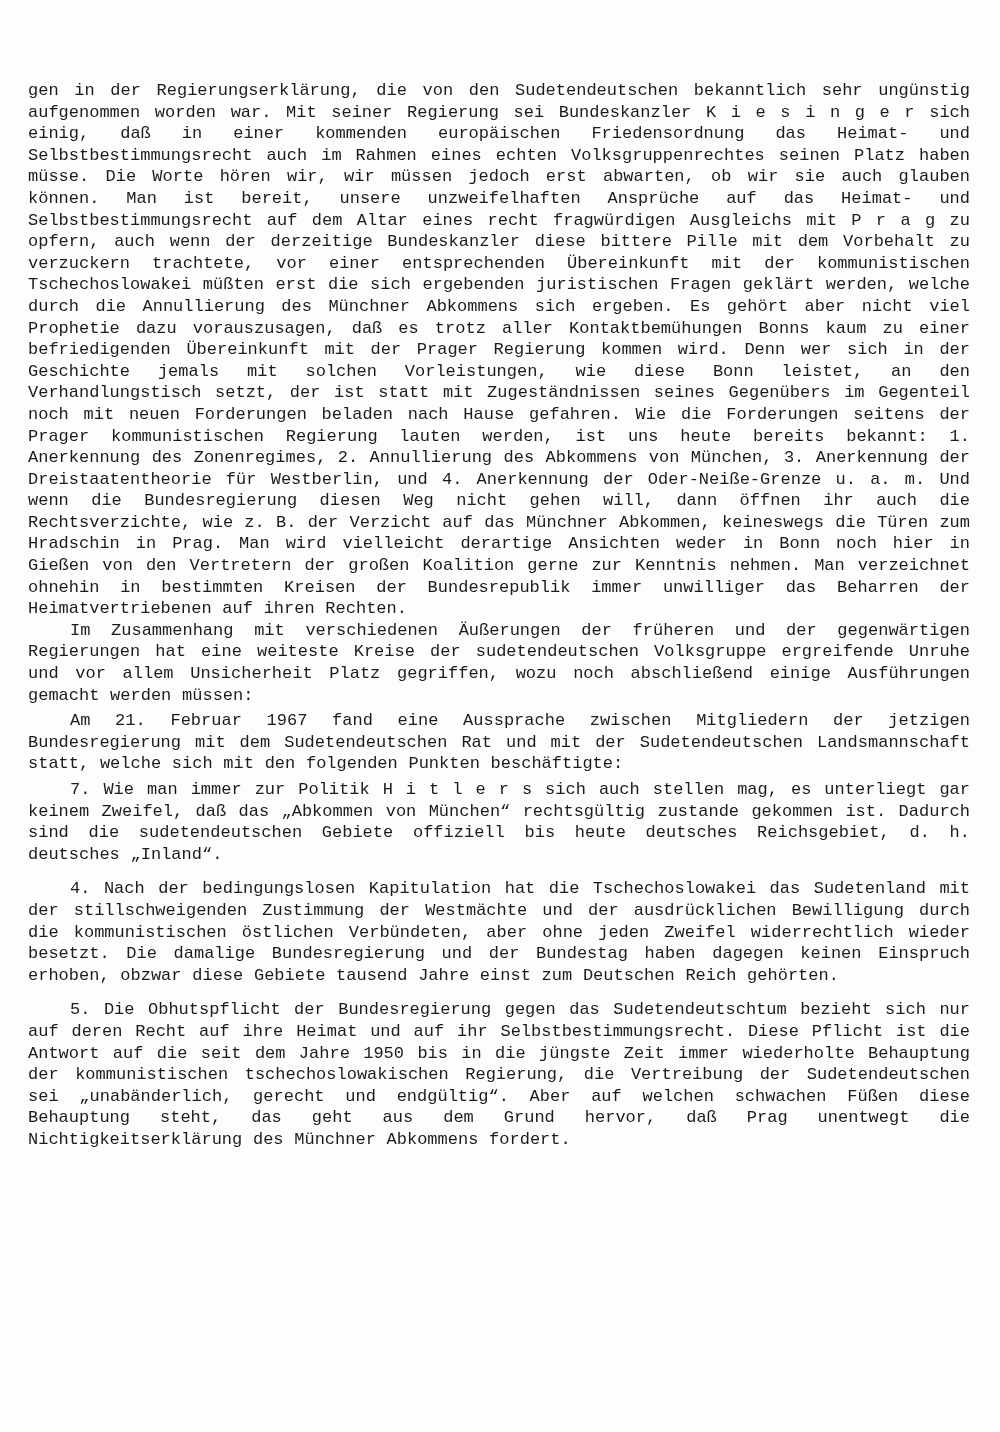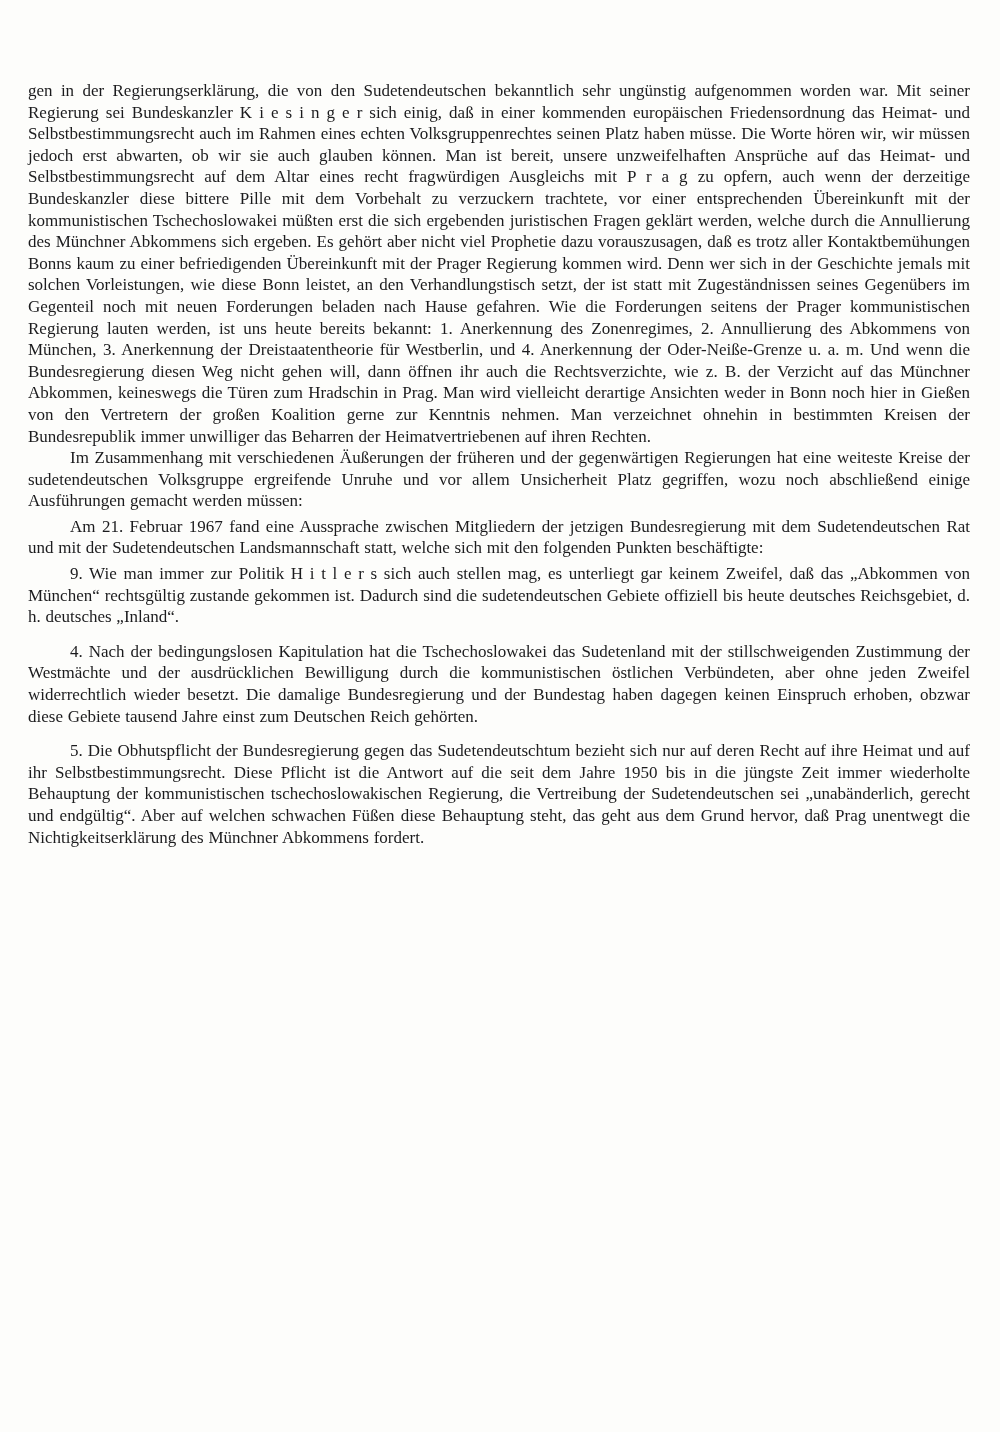--- a/index.html
+++ b/index.html
@@ -8,21 +8,21 @@
     width: 1000px;
     height: 1432px;
     background: #fdfdfb;
   }
 
   .page {
     position: relative;
     width: 1000px;
     height: 1278px;
     background: #fdfdfb;
-    font-family: Liberation Serif, serif;
+    font-family: Liberation Mono, monospace;
     color: #1b1b1d;
     overflow: hidden;
   }
 
   .text-block {
     position: absolute;
     left: 28px;
     right: 30px;
     top: 80px;
   }
@@ -49,18 +49,18 @@
   }
 </style>
 </head>
 <body>
 
 <div class="page">
   <div class="text-block">
     <p class="para">gen in der Regierungserklärung, die von den Sudetendeutschen bekanntlich sehr ungünstig aufgenommen worden war. Mit seiner Regierung sei Bundeskanzler K i e s i n g e r sich einig, daß in einer kommenden europäischen Friedensordnung das Heimat- und Selbstbestimmungsrecht auch im Rahmen eines echten Volksgruppenrechtes seinen Platz haben müsse. Die Worte hören wir, wir müssen jedoch erst abwarten, ob wir sie auch glauben können. Man ist bereit, unsere unzweifelhaften Ansprüche auf das Heimat- und Selbstbestimmungsrecht auf dem Altar eines recht fragwürdigen Ausgleichs mit P r a g zu opfern, auch wenn der derzeitige Bundeskanzler diese bittere Pille mit dem Vorbehalt zu verzuckern trachtete, vor einer entsprechenden Übereinkunft mit der kommunistischen Tschechoslowakei müßten erst die sich ergebenden juristischen Fragen geklärt werden, welche durch die Annullierung des Münchner Abkommens sich ergeben. Es gehört aber nicht viel Prophetie dazu vorauszusagen, daß es trotz aller Kontaktbemühungen Bonns kaum zu einer befriedigenden Übereinkunft mit der Prager Regierung kommen wird. Denn wer sich in der Geschichte jemals mit solchen Vorleistungen, wie diese Bonn leistet, an den Verhandlungstisch setzt, der ist statt mit Zugeständnissen seines Gegenübers im Gegenteil noch mit neuen Forderungen beladen nach Hause gefahren. Wie die Forderungen seitens der Prager kommunistischen Regierung lauten werden, ist uns heute bereits bekannt: 1. Anerkennung des Zonenregimes, 2. Annullierung des Abkommens von München, 3. Anerkennung der Dreistaatentheorie für Westberlin, und 4. Anerkennung der Oder-Neiße-Grenze u. a. m. Und wenn die Bundesregierung diesen Weg nicht gehen will, dann öffnen ihr auch die Rechtsverzichte, wie z. B. der Verzicht auf das Münchner Abkommen, keineswegs die Türen zum Hradschin in Prag. Man wird vielleicht derartige Ansichten weder in Bonn noch hier in Gießen von den Vertretern der großen Koalition gerne zur Kenntnis nehmen. Man verzeichnet ohnehin in bestimmten Kreisen der Bundesrepublik immer unwilliger das Beharren der Heimatvertriebenen auf ihren Rechten.</p>
     <p class="para indent">Im Zusammenhang mit verschiedenen Äußerungen der früheren und der gegenwärtigen Regierungen hat eine weiteste Kreise der sudetendeutschen Volksgruppe ergreifende Unruhe und vor allem Unsicherheit Platz gegriffen, wozu noch abschließend einige Ausführungen gemacht werden müssen:</p>
     <p class="para indent sp-small">Am 21. Februar 1967 fand eine Aussprache zwischen Mitgliedern der jetzigen Bundesregierung mit dem Sudetendeutschen Rat und mit der Sudetendeutschen Landsmannschaft statt, welche sich mit den folgenden Punkten beschäftigte:</p>
-    <p class="para indent sp-small">9. Wie man immer zur Politik H i t l e r s sich auch stellen mag, es unterliegt gar keinem Zweifel, daß das „Abkommen von München“ rechtsgültig zustande gekommen ist. Dadurch sind die sudetendeutschen Gebiete offiziell bis heute deutsches Reichsgebiet, d. h. deutsches „Inland“.</p>
+    <p class="para indent sp-small">7. Wie man immer zur Politik H i t l e r s sich auch stellen mag, es unterliegt gar keinem Zweifel, daß das „Abkommen von München“ rechtsgültig zustande gekommen ist. Dadurch sind die sudetendeutschen Gebiete offiziell bis heute deutsches Reichsgebiet, d. h. deutsches „Inland“.</p>
     <p class="para indent sp-item">4. Nach der bedingungslosen Kapitulation hat die Tschechoslowakei das Sudetenland mit der stillschweigenden Zustimmung der Westmächte und der ausdrücklichen Bewilligung durch die kommunistischen östlichen Verbündeten, aber ohne jeden Zweifel widerrechtlich wieder besetzt. Die damalige Bundesregierung und der Bundestag haben dagegen keinen Einspruch erhoben, obzwar diese Gebiete tausend Jahre einst zum Deutschen Reich gehörten.</p>
     <p class="para indent sp-item">5. Die Obhutspflicht der Bundesregierung gegen das Sudetendeutschtum bezieht sich nur auf deren Recht auf ihre Heimat und auf ihr Selbstbestimmungsrecht. Diese Pflicht ist die Antwort auf die seit dem Jahre 1950 bis in die jüngste Zeit immer wiederholte Behauptung der kommunistischen tschechoslowakischen Regierung, die Vertreibung der Sudetendeutschen sei „unabänderlich, gerecht und endgültig“. Aber auf welchen schwachen Füßen diese Behauptung steht, das geht aus dem Grund hervor, daß Prag unentwegt die Nichtigkeitserklärung des Münchner Abkommens fordert.</p>
   </div>
   <div class="page-number">453</div>
 </div>
 
 </body></html>

